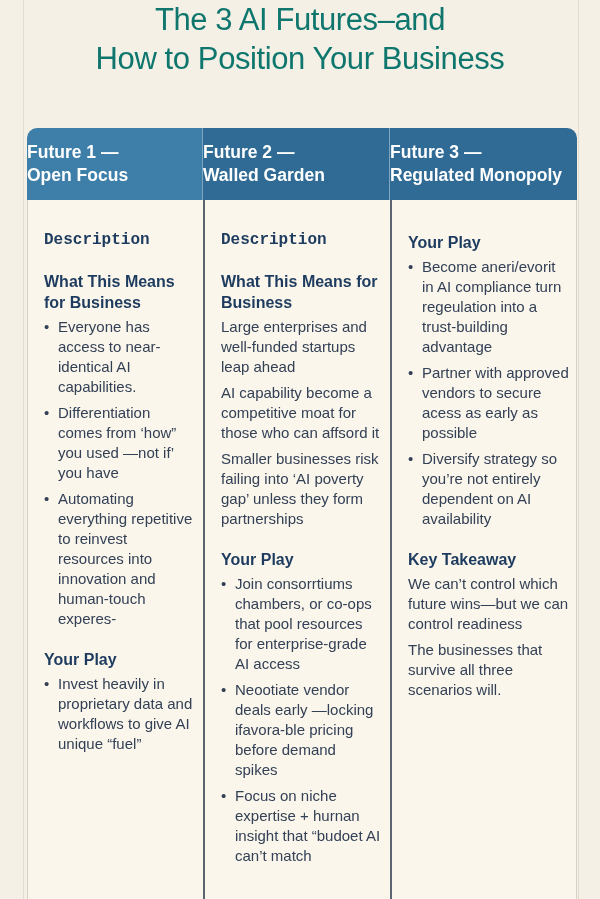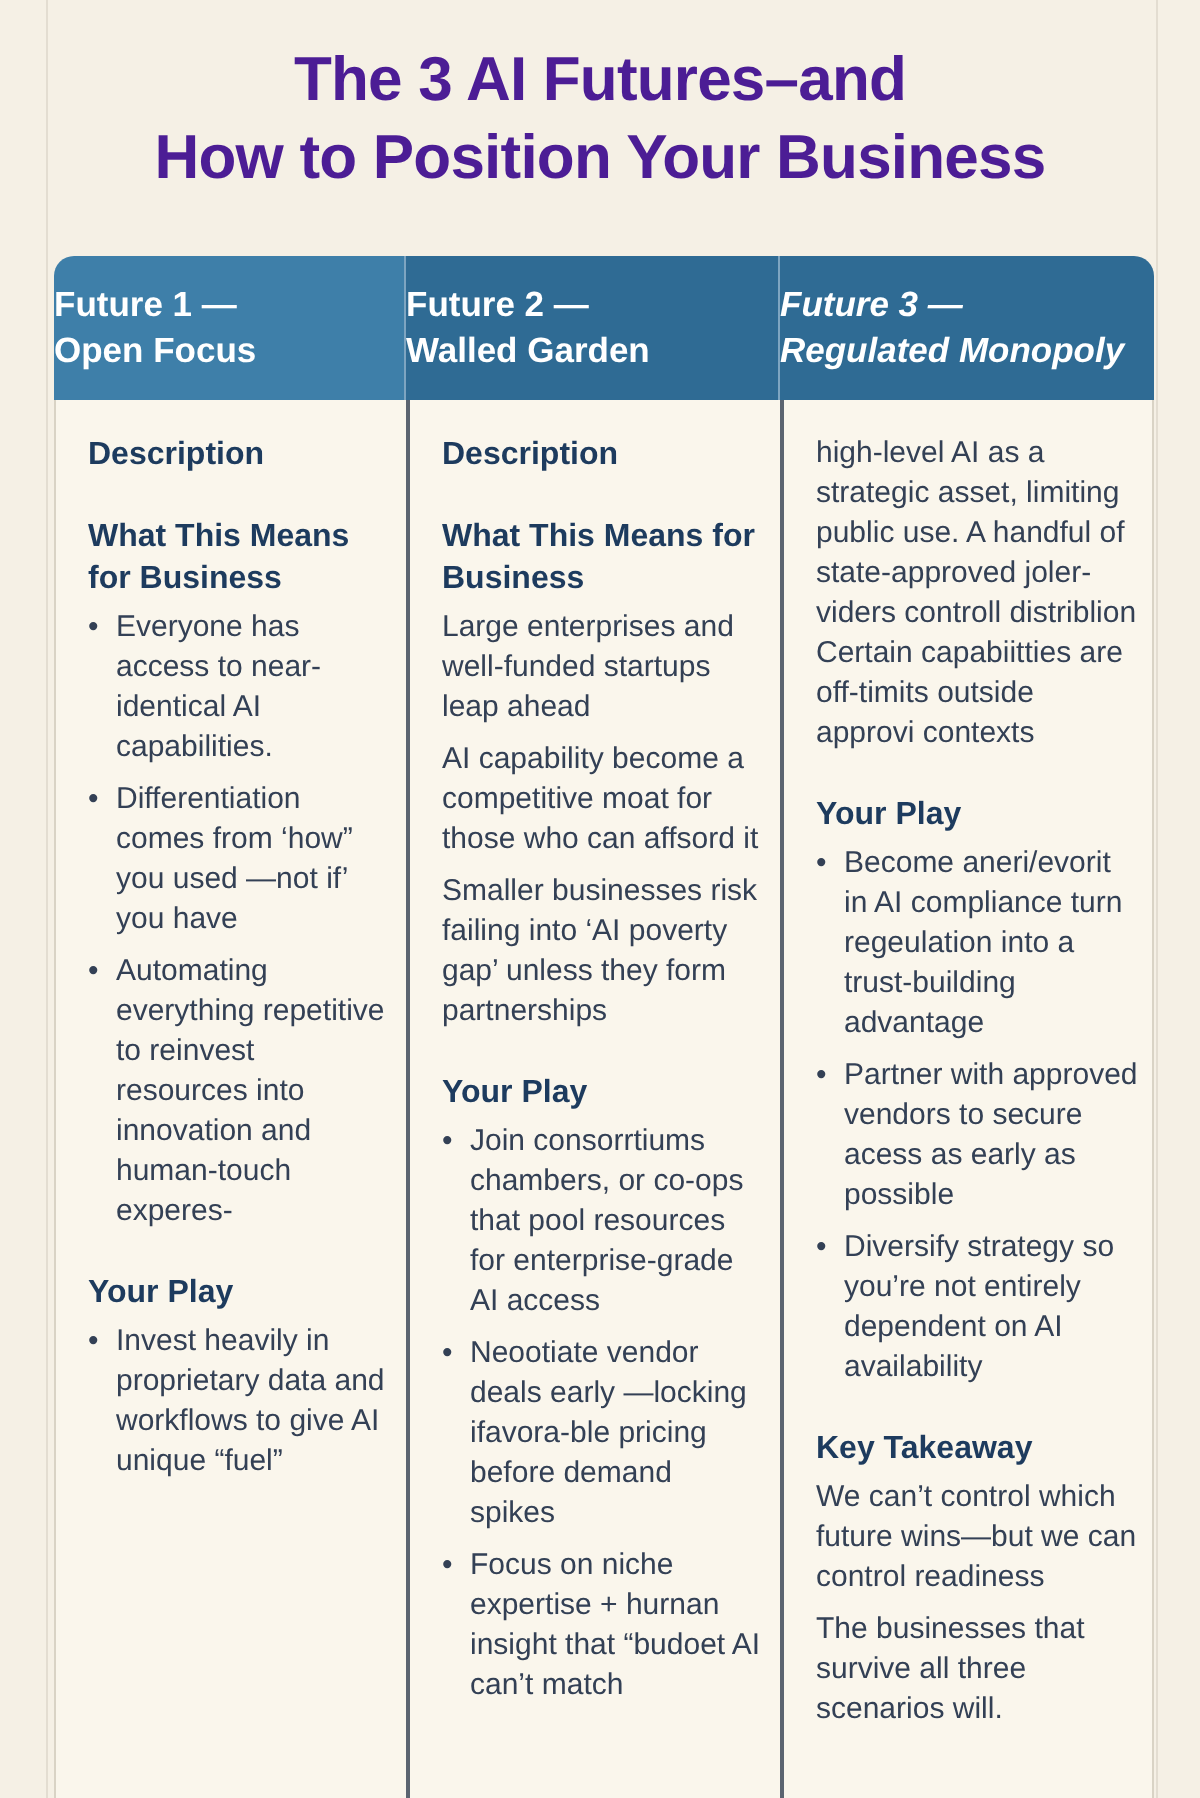--- a/index.html
+++ b/index.html
@@ -8,24 +8,23 @@
     position:relative;
     width:600px;height:899px;
     background:#f5f0e5;
     overflow:hidden;
   }
   .page-edge{position:absolute;top:0;bottom:0;width:1px;background:rgba(70,60,40,0.10);}
   .edge-left{left:23px;}
   .edge-right{left:578px;}
 
   .title{
-    padding-top:20px;
     text-align:center;
-    color:#4c1d95;
-    font-weight:bold;
+    color:#0f766e;
+    font-weight:normal;
     font-size:31px;
     line-height:39px;
     letter-spacing:-0.4px;
   }
 
   .table{
     position:absolute;
     left:27px; top:128px; width:550px; bottom:0;
     display:flex; flex-direction:column;
   }
@@ -55,21 +54,21 @@
   .col-body{
     padding:12px 8px 0 16px;
     color:#334055;
     font-size:15px;
     line-height:20px;
     overflow:hidden;
   }
   .col-body + .col-body{border-left:2px solid #5b6470;}
 
   .sec-block{margin-top:20px;}
-  .sec-block:first-child{margin-top:5px;}
+  .sec-block:first-child{margin-top:18px;font-family:Liberation Mono, monospace;}
   .sec-heading{
     color:#1d3b5e;
     font-weight:bold;
     font-size:16px;
     line-height:21px;
     margin:0 0 4px 0;
   }
   .para{margin:0 0 6px 0;}
   .bullets{list-style:none;margin:2px 0 0 0;padding:0;}
   .bullet-item{display:flex;margin:0 0 6px 0;}
@@ -91,21 +90,21 @@
   <div class="table">
     <div class="thead" id="table-header">
         <div class="header-cell" style="background: rgb(62, 127, 169);">
           <div>Future 1 —</div>
           <div>Open Focus</div>
         </div>
         <div class="header-cell" style="background: rgb(47, 107, 148);">
           <div>Future 2 —</div>
           <div>Walled Garden</div>
         </div>
-        <div class="header-cell" style="background: rgb(47, 107, 148); font-style: italic;">
+        <div class="header-cell" style="background: rgb(47, 107, 148);">
           <div>Future 3 —</div>
           <div>Regulated Monopoly</div>
         </div>
       </div>
     <div class="tbody" id="table-body">
         <div class="col-body">
           <div class="sec-block">
             <div class="sec-heading">Description</div>
           </div>
           <div class="sec-block">
@@ -158,21 +157,20 @@
               </li>
               <li class="bullet-item">
                 <span class="bullet-dot">•</span>
                 <span class="bullet-text">Focus on niche expertise + hurnan insight that “budoet AI can’t match</span>
               </li>
             </ul>
           </div>
         </div>
         <div class="col-body">
           <div class="sec-block">
-            <div class="para">high-level AI as a strategic asset, limiting public use. A handful of state-approved joler-viders controll distriblion Certain capabiitties are off-timits outside approvi contexts</div>
           </div>
           <div class="sec-block">
             <div class="sec-heading">Your Play</div>
             <ul class="bullets">
               <li class="bullet-item">
                 <span class="bullet-dot">•</span>
                 <span class="bullet-text">Become aneri/evorit in AI compliance turn regeulation into a trust-building advantage</span>
               </li>
               <li class="bullet-item">
                 <span class="bullet-dot">•</span>

